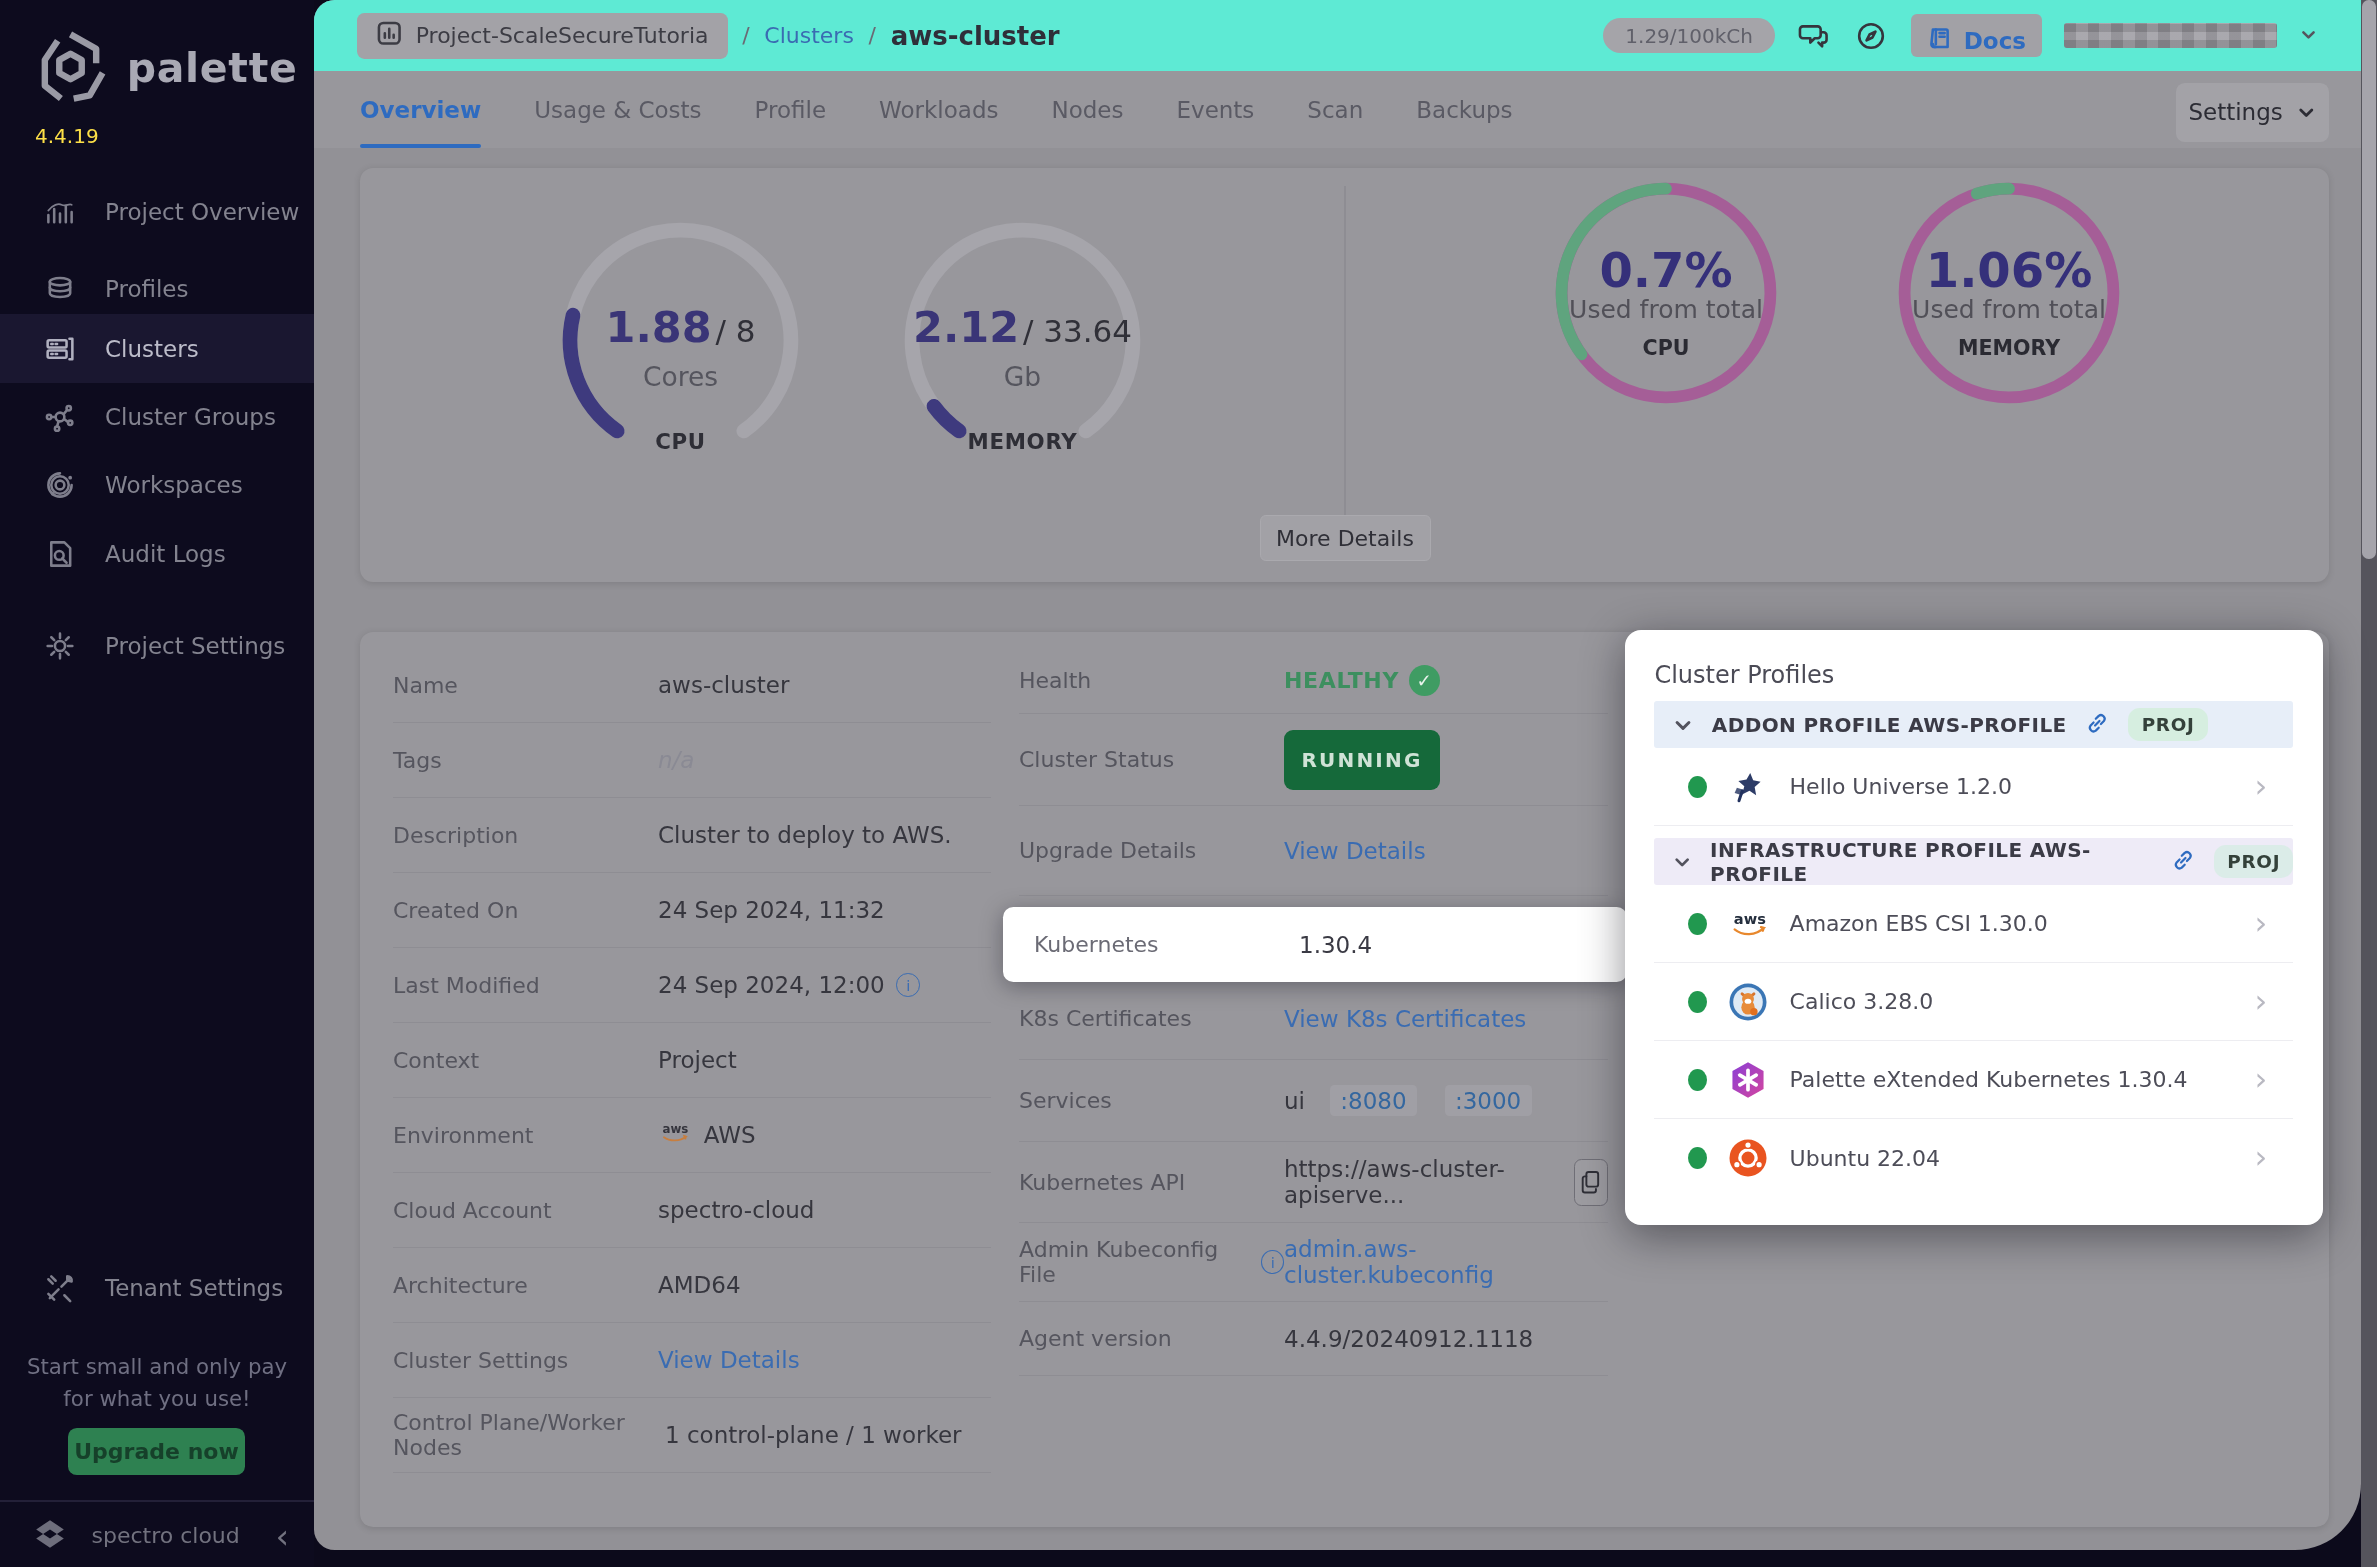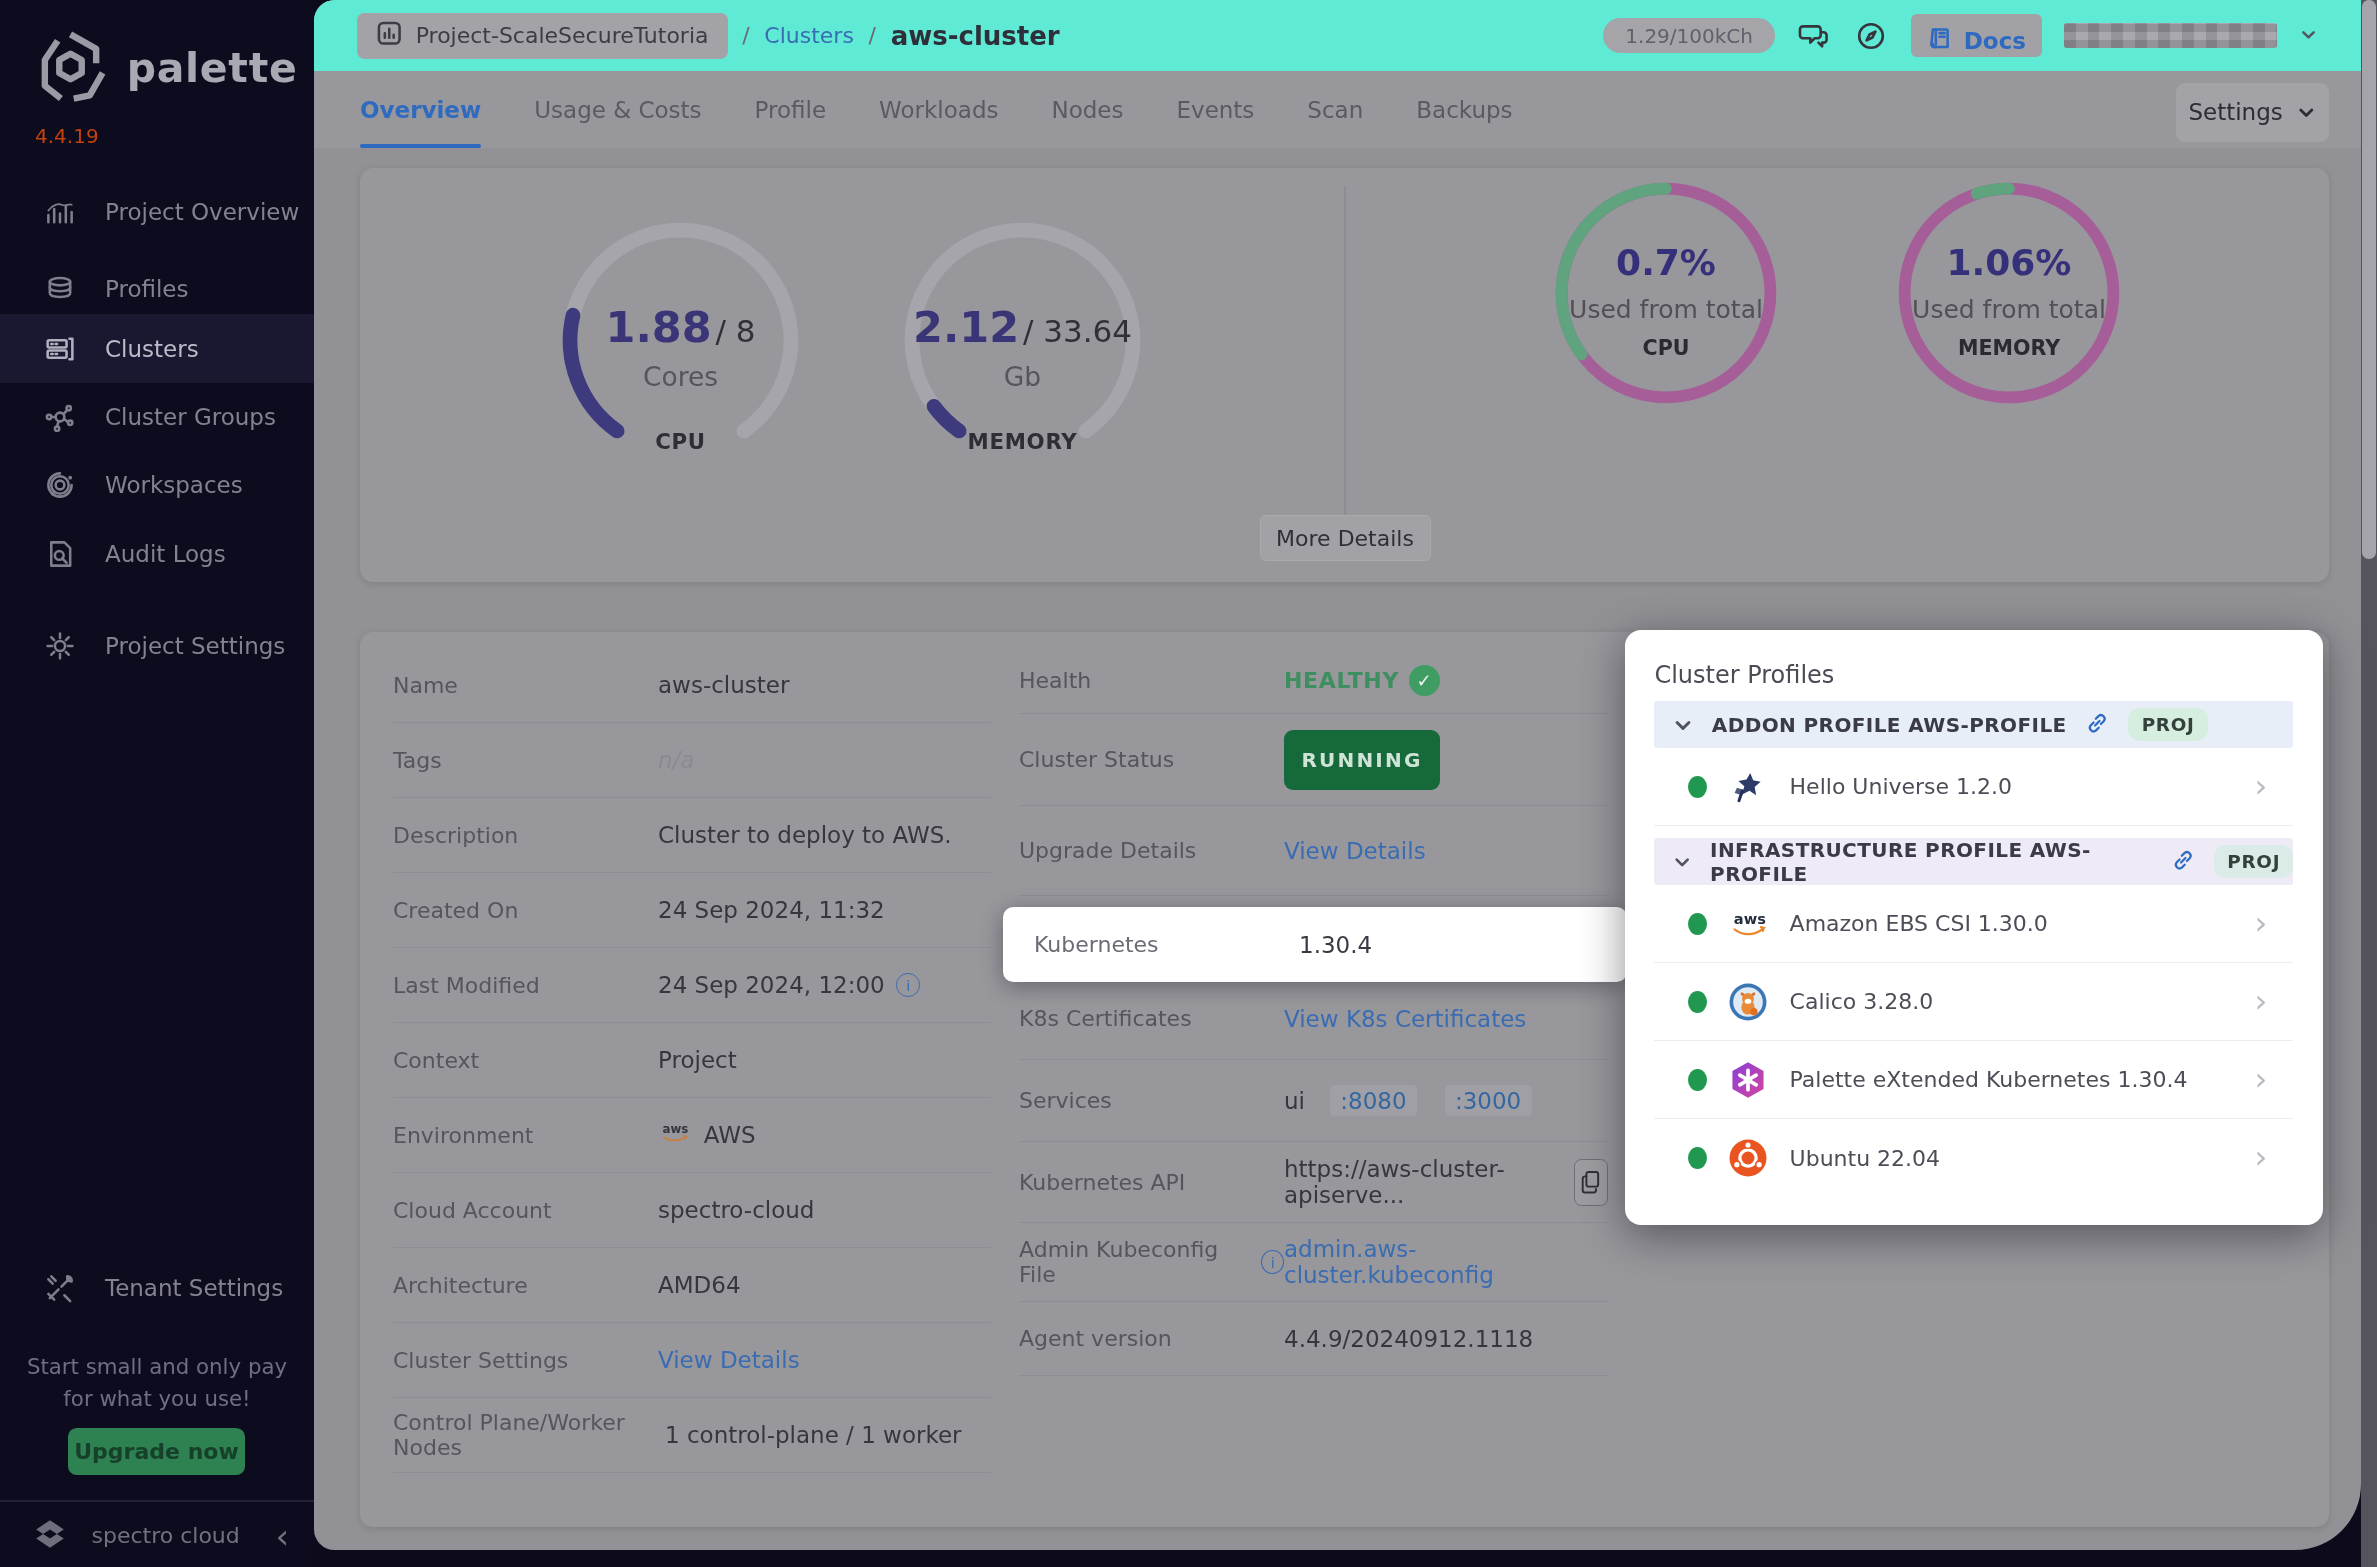--- a/index.html
+++ b/index.html
@@ -3,21 +3,21 @@
 <meta charset="utf-8">
 <style>
   * { margin:0; padding:0; box-sizing:border-box; }
   html,body { width:2377px; height:1568px; }
   body { font-family:"DejaVu Sans","Liberation Sans",sans-serif; background:#0c0a1b; position:relative; overflow:hidden; }
 
   
   .sidebar { position:absolute; left:0; top:0; width:314px; height:1568px; background:#0d0b1e; z-index:2; }
   .logo-row { position:absolute; left:32px; top:28px; display:flex; align-items:center; gap:17.7px; }
   .brand-text { font-size:41px; font-weight:600; color:#a9a9b4; letter-spacing:0.7px; }
-  .version { position:absolute; left:35px; top:124px; font-size:20px; color:#c2410c; }
+  .version { position:absolute; left:35px; top:124px; font-size:20px; color:#fde047; }
   .menu-item { position:absolute; left:0; width:314px; height:69px; display:flex; align-items:center; gap:28px; padding-left:43px; color:#83838f; font-size:23px; cursor:pointer; }
   .menu-item .mi-icon { width:34px; height:34px; flex:0 0 34px; color:#7e7e8c; display:flex; align-items:center; justify-content:center; }
   .menu-item.selected { background:#1a1730; color:#bcbcc9; }
   .menu-item.selected .mi-icon { color:#b0b0bf; }
   .promo { position:absolute; left:0; top:1351px; width:314px; text-align:center; color:#6f6f82; font-size:21.3px; line-height:32px; }
   .upgrade-btn { position:absolute; left:68px; top:1428px; width:177px; height:47px; background:#2e8151; border-radius:8.8px; border:none; color:#16402a; font-size:22px; font-weight:600; display:flex; align-items:center; justify-content:center; cursor:pointer; font-family:inherit; }
   .side-divider { position:absolute; left:0; top:1500px; width:314px; height:1.5px; background:#232038; }
   .side-footer { position:absolute; left:0; top:1506px; width:314px; height:59px; display:flex; align-items:center; }
   .side-footer .sf-brand { margin-left:19px; font-size:22px; color:#72727f; }
   .collapse-chev { position:absolute; right:25px; font-size:34px; color:#72727f; line-height:52px; cursor:pointer; }
@@ -56,21 +56,21 @@
   .gauge { position:absolute; top:40px; width:265px; height:265px; }
   .g1 { left:188px; } .g2 { left:530px; }
   .gauge .gval { position:absolute; left:0; top:94px; width:100%; text-align:center; }
   .gauge .gval .big { font-size:43px; font-weight:700; color:#3a3577; }
   .gauge .gval .small { font-size:31px; color:#303038; }
   .gauge .gunit { position:absolute; left:0; top:153px; width:100%; text-align:center; font-size:26.5px; color:#55555e; }
   .gauge .glabel { position:absolute; left:0; top:221px; width:100%; text-align:center; font-size:21.3px; font-weight:700; color:#2e2e36; letter-spacing:0.7px; }
   .metric-vdiv { position:absolute; left:984px; top:18.4px; width:1.5px; height:364px; background:#8e8d93; }
   .donut { position:absolute; top:0; width:250px; height:250px; }
   .d1 { left:1181px; } .d2 { left:1524px; }
-  .donut .dpct { position:absolute; left:0; top:74px; width:100%; text-align:center; font-size:36px; font-weight:700; color:#35307a; }
+  .donut .dpct { position:absolute; left:0; top:74px; width:100%; text-align:center; font-size:48px; font-weight:700; color:#35307a; }
   .donut .dcap { position:absolute; left:0; top:127px; width:100%; text-align:center; font-size:25px; color:#515058; }
   .donut .dlabel { position:absolute; left:0; top:168px; width:100%; text-align:center; font-size:20.6px; font-weight:700; color:#2a2a32; }
   .more-btn { position:absolute; left:calc(50% - 85px); bottom:20.6px; width:171px; height:46px; background:#a2a1a6; border:0.7px solid #aaa9ae; border-radius:5.9px; font-size:22px; color:#2f2f37; font-family:inherit; cursor:pointer; }
 
   
   .dcol { position:absolute; top:16px; }
   .dcol-left { left:33px; width:598px; }
   .dcol-right { left:659px; width:589px; }
   .drow { display:flex; align-items:center; border-bottom:1.5px solid #8e8d93; }
   .dcol-left .drow { height:75px; }

